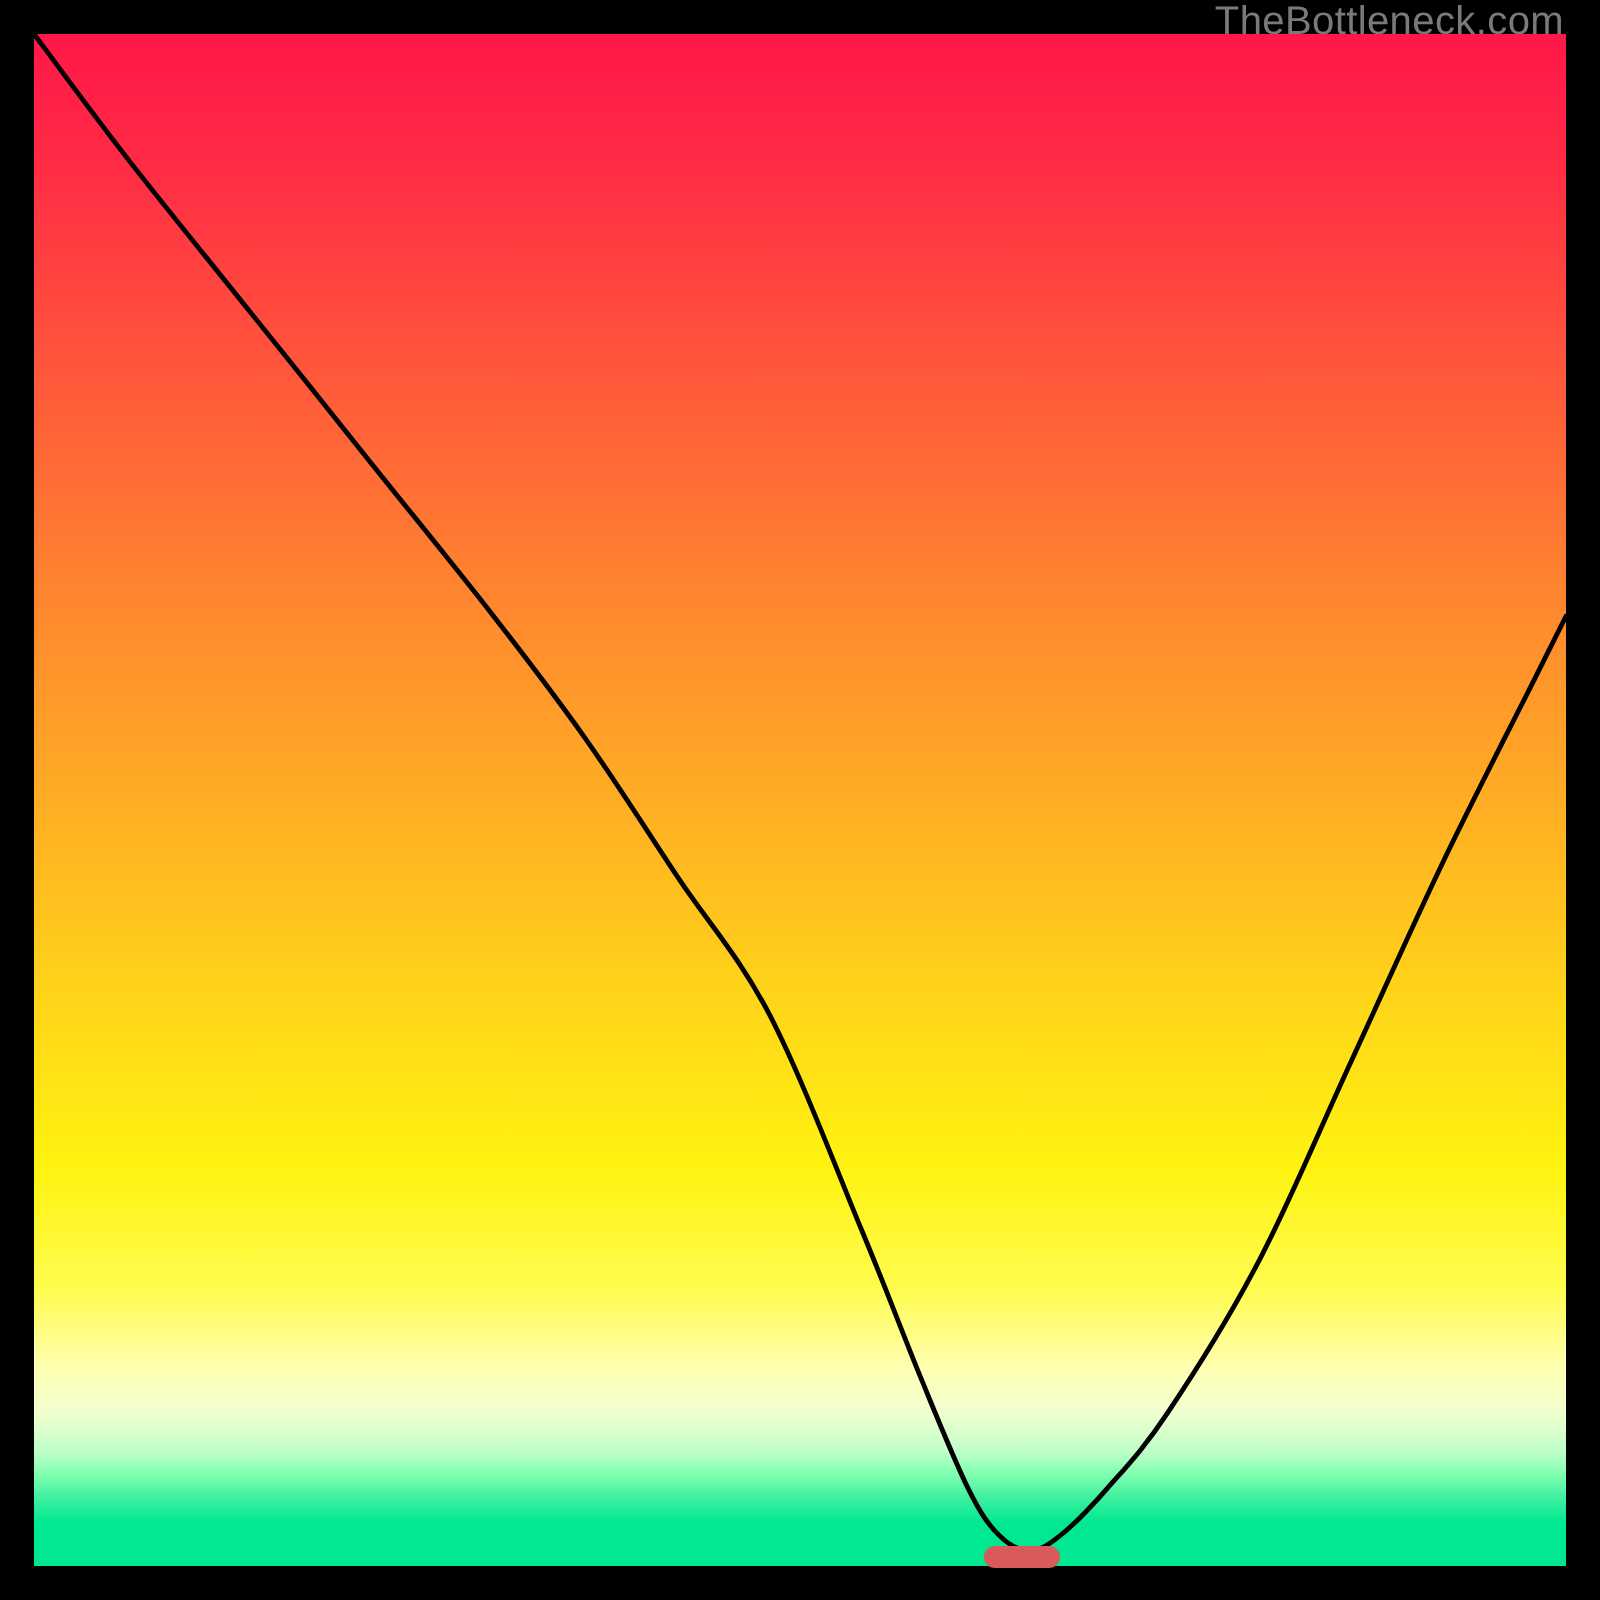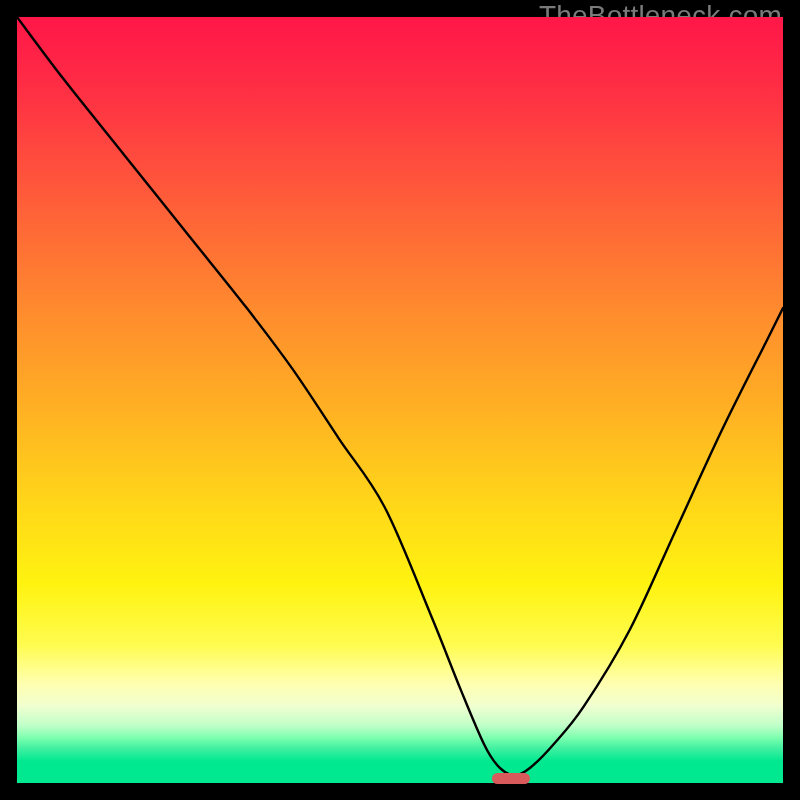--- a/index.html
+++ b/index.html
@@ -53,21 +53,21 @@
     position: absolute;
     height: 11px;
     border-radius: 6px;
     background: #d85a5a; 
   }
   .watermark {
     position: absolute;
     top: 0;
     right: 18px;
     color: #7a7a7a;
-    font-size: 28px;
+    font-size: 20px;
     font-weight: 500;
     letter-spacing: 0.2px;
     user-select: none;
   }
 </style>
 </head>
 <body>
 
 <div class="frame">
   <div class="watermark">TheBottleneck.com</div>

